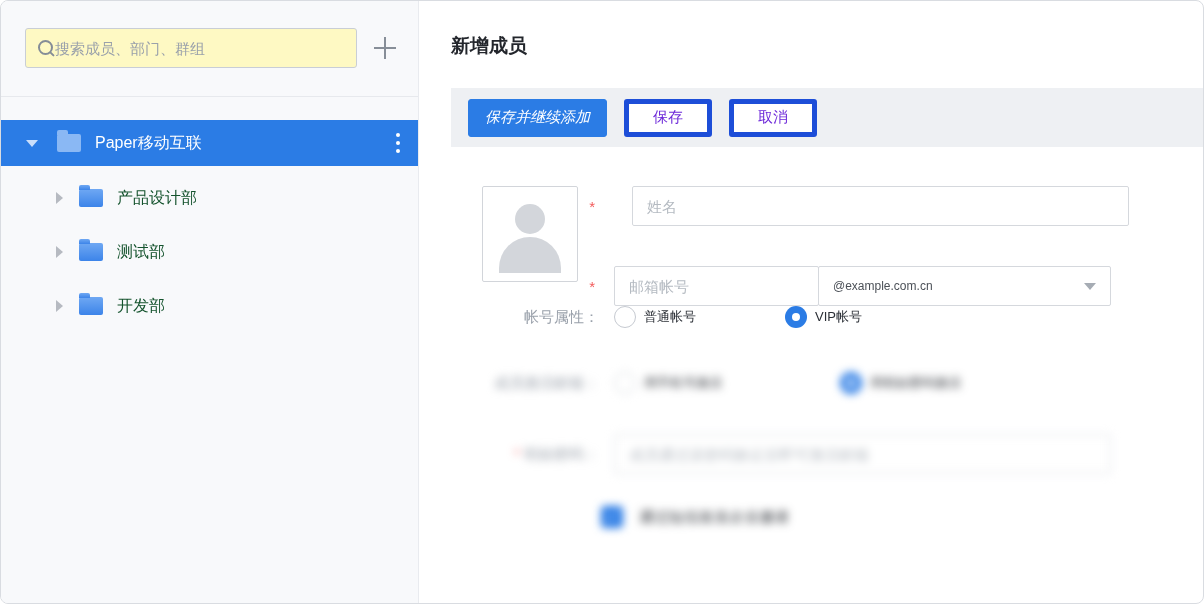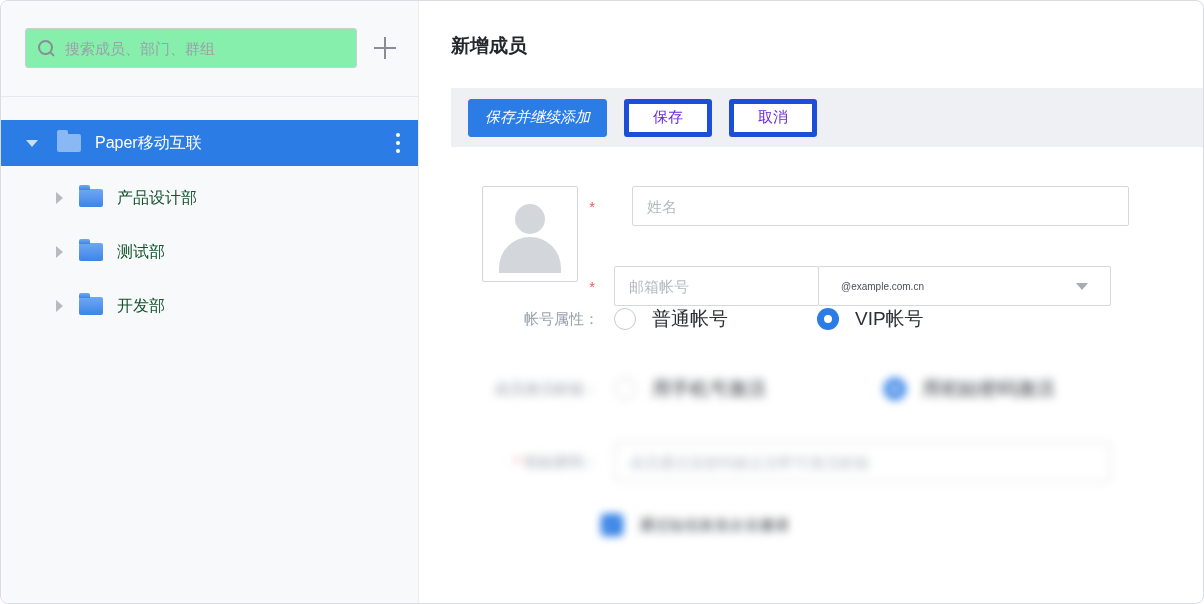--- a/index.html
+++ b/index.html
@@ -5,22 +5,22 @@
   * { margin:0; padding:0; box-sizing:border-box; }
   body { background:#fff; font-family:"Liberation Sans","DejaVu Sans",sans-serif; }
 
   .window { width:1204px; height:604px; border:1px solid #d9dce1; border-radius:8px;
             overflow:hidden; display:flex; background:#fff; }
 
   
   .sidebar { width:418px; flex-shrink:0; background:#f8f9fb; border-right:1px solid #e9ebef;
              display:flex; flex-direction:column; }
   .search-row { display:flex; align-items:center; padding:27px 18px 0 24px; }
-  .search-box { width:332px; height:40px; background:#86efac; border:1px solid #c9ced6;
-                border-radius:3px; display:flex; align-items:center; padding:0 12px; gap:10px; }
+  .search-box { width:332px; height:40px; background:#fef9c3; border:1px solid #c9ced6;
+                border-radius:3px; display:flex; align-items:center; padding:0 12px; }
   .search-icon { width:17px; height:17px; position:relative; flex-shrink:0; }
   .search-icon::before { content:''; position:absolute; width:11px; height:11px;
       border:2px solid #858d97; border-radius:50%; top:0; left:0; }
   .search-icon::after { content:''; position:absolute; width:2px; height:6px; background:#858d97;
       transform:rotate(-45deg); bottom:0; right:2px; border-radius:1px; }
   .search-input { border:none; outline:none; background:transparent; flex:1;
                   font-size:15px; color:#333; font-family:inherit; }
   .search-input::placeholder { color:#9aa1ab; }
   .add-btn { margin-left:auto; width:30px; height:30px; position:relative; cursor:pointer; }
   .plus-icon::before { content:''; position:absolute; left:4px; top:14px; width:22px; height:2px; background:#878e98; }
@@ -68,26 +68,26 @@
   .req { color:#f25a5a; margin-right:4px; font-size:15px; }
 
   .text-input { height:40px; border:1px solid #d5d8dd; border-radius:2px; padding:0 14px;
                 font-size:15px; color:#333; outline:none; background:#fff; font-family:inherit; }
   .text-input::placeholder { color:#b4bac1; }
   .name-input { width:497px;margin-left:18px; }
   .email-input { width:205px; }
   .pwd-input { width:497px; }
   .domain-select { width:293px; height:40px; border:1px solid #d5d8dd; border-radius:2px;
                    margin-left:-1px; background:#fff; display:flex; align-items:center;
-                   justify-content:space-between; padding:0 22px; font-size:10px; color:#4c5158;
+                   justify-content:space-between; padding:0 14px; font-size:12px; color:#4c5158;
                    cursor:pointer; }
   .chevron-down { width:0; height:0; border-left:6px solid transparent; border-right:6px solid transparent;
                   border-top:7px solid #a6acb4; }
 
-  .radio-option { display:flex; align-items:center; gap:16px; font-size:19px; color:#2b2f36; cursor:pointer; }
+  .radio-option { display:flex; align-items:center; gap:8px; font-size:13px; color:#2b2f36; cursor:pointer; }
   .radio { width:22px; height:22px; border-radius:50%; border:1px solid #c6cad1; background:#fff; flex-shrink:0; }
   .radio.checked { border:none; background:#2b7ce5; position:relative; }
   .radio.checked::after { content:''; position:absolute; width:8px; height:8px; border-radius:50%;
                           background:#fff; top:7px; left:7px; }
 
   .checkbox { width:22px; height:22px; border-radius:4px; background:#2b7ce5; color:#fff;
               display:flex; align-items:center; justify-content:center; font-size:15px; cursor:pointer; }
   .checkbox::after { content:'\2713'; }
   .checkbox-label { margin-left:16px; font-size:15px; color:#2b2f36; }
 

